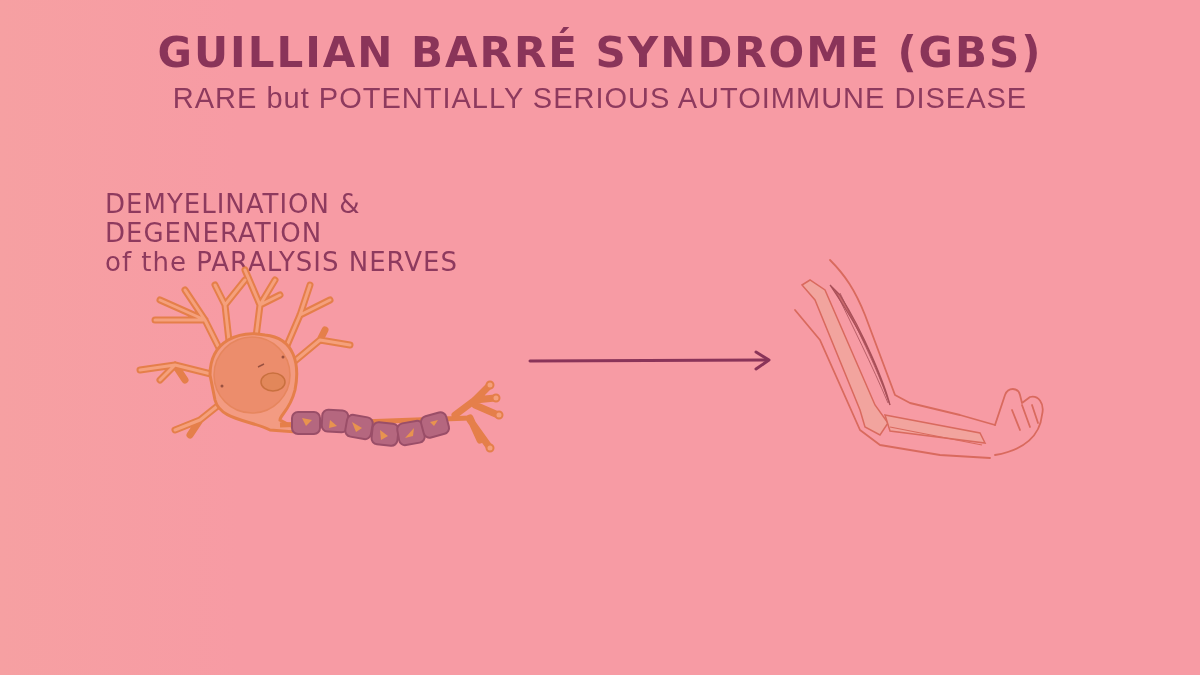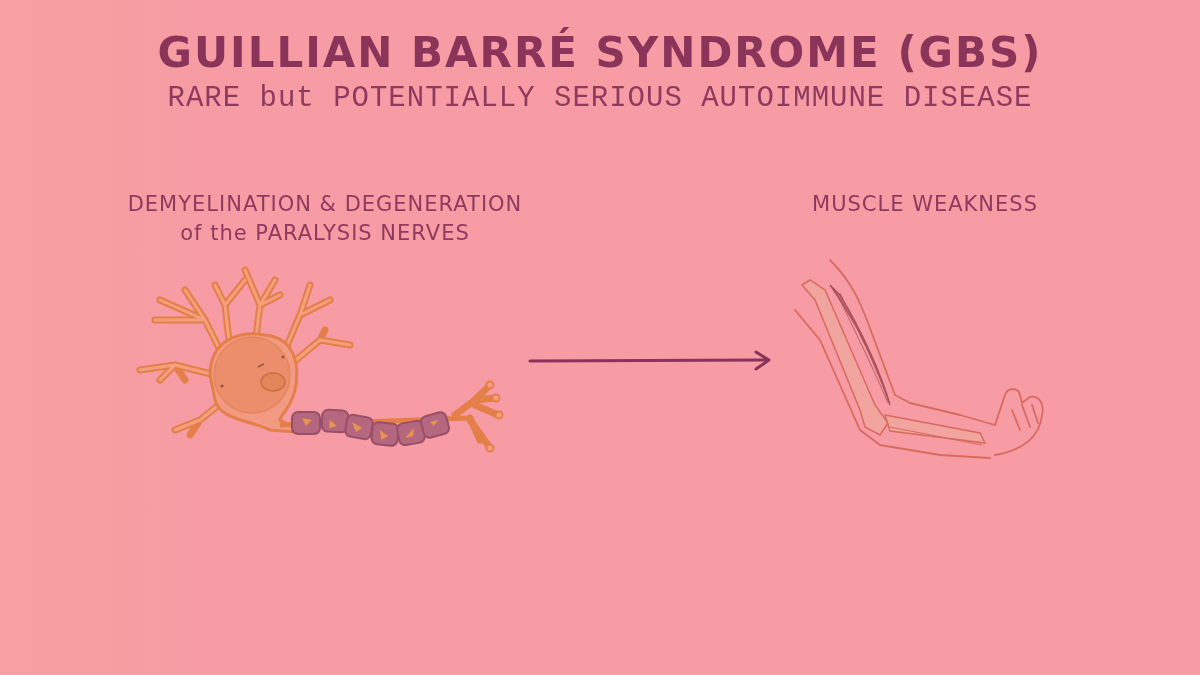--- a/index.html
+++ b/index.html
@@ -12,26 +12,26 @@
     .slide { position: absolute; inset: 0; background: linear-gradient(90deg, #F6A0A2 0%, #F79BA4 20%, #F79BA4 100%); }
     .title {
       position: absolute; left: 0; right: 0; top: 28px;
       text-align: center; color: #8A3459;
       font-family: "DejaVu Sans", sans-serif; font-weight: bold;
       font-size: 42px; letter-spacing: 2px;
     }
     .subtitle {
       position: absolute; left: 0; right: 0; top: 82px;
       text-align: center; color: #8E3A5E;
-      font-family: Liberation Mono, monospace;
+      font-family: Liberation Sans, sans-serif;
       font-size: 29px; letter-spacing: 1px;
     }
     .label {
-      position: absolute; color: #8E3A5E; text-align: center;
-      font-family: "DejaVu Sans", sans-serif; font-size: 21px;
+      position: absolute; color: #8E3A5E; text-align: left;
+      font-family: "DejaVu Sans", sans-serif; font-size: 26px;
       line-height: 29px; letter-spacing: 1px;
     }
     .label-left { left: 105px; width: 440px; top: 190px; }
     .label-right { left: 780px; width: 290px; top: 190px; }
     svg { position: absolute; overflow: visible; }
     #neuron { left: 130px; top: 250px; width: 390px; height: 220px; }
     #arrow { left: 520px; top: 340px; width: 260px; height: 40px; }
     #arm { left: 780px; top: 255px; width: 280px; height: 215px; }
   </style>
 </head>
@@ -41,21 +41,20 @@
 
   <div class="title">GUILLIAN BARRÉ SYNDROME (GBS)</div>
   <div class="subtitle">RARE but POTENTIALLY SERIOUS AUTOIMMUNE DISEASE</div>
 
   <div class="label label-left">
     <div>DEMYELINATION &amp; DEGENERATION</div>
     <div>of the PARALYSIS NERVES</div>
   </div>
 
   <div class="label label-right">
-    <div>MUSCLE WEAKNESS</div>
   </div>
 
   <svg id="neuron" viewBox="0 0 390 220">
     <g fill="none" stroke="#E57F4A" stroke-width="7" stroke-linecap="round" stroke-linejoin="round">
 
       <path d="M95 110 L75 70 L55 40 M75 70 L30 50 M75 70 L25 70"></path>
       <path d="M100 100 L95 55 L85 35 M95 55 L115 30"></path>
       <path d="M125 95 L130 55 L115 20 M130 55 L145 30 M130 55 L150 45"></path>
       <path d="M155 100 L170 65 L180 35 M170 65 L200 50"></path>
       <path d="M160 115 L190 90 L220 95 M190 90 L195 80"></path>

